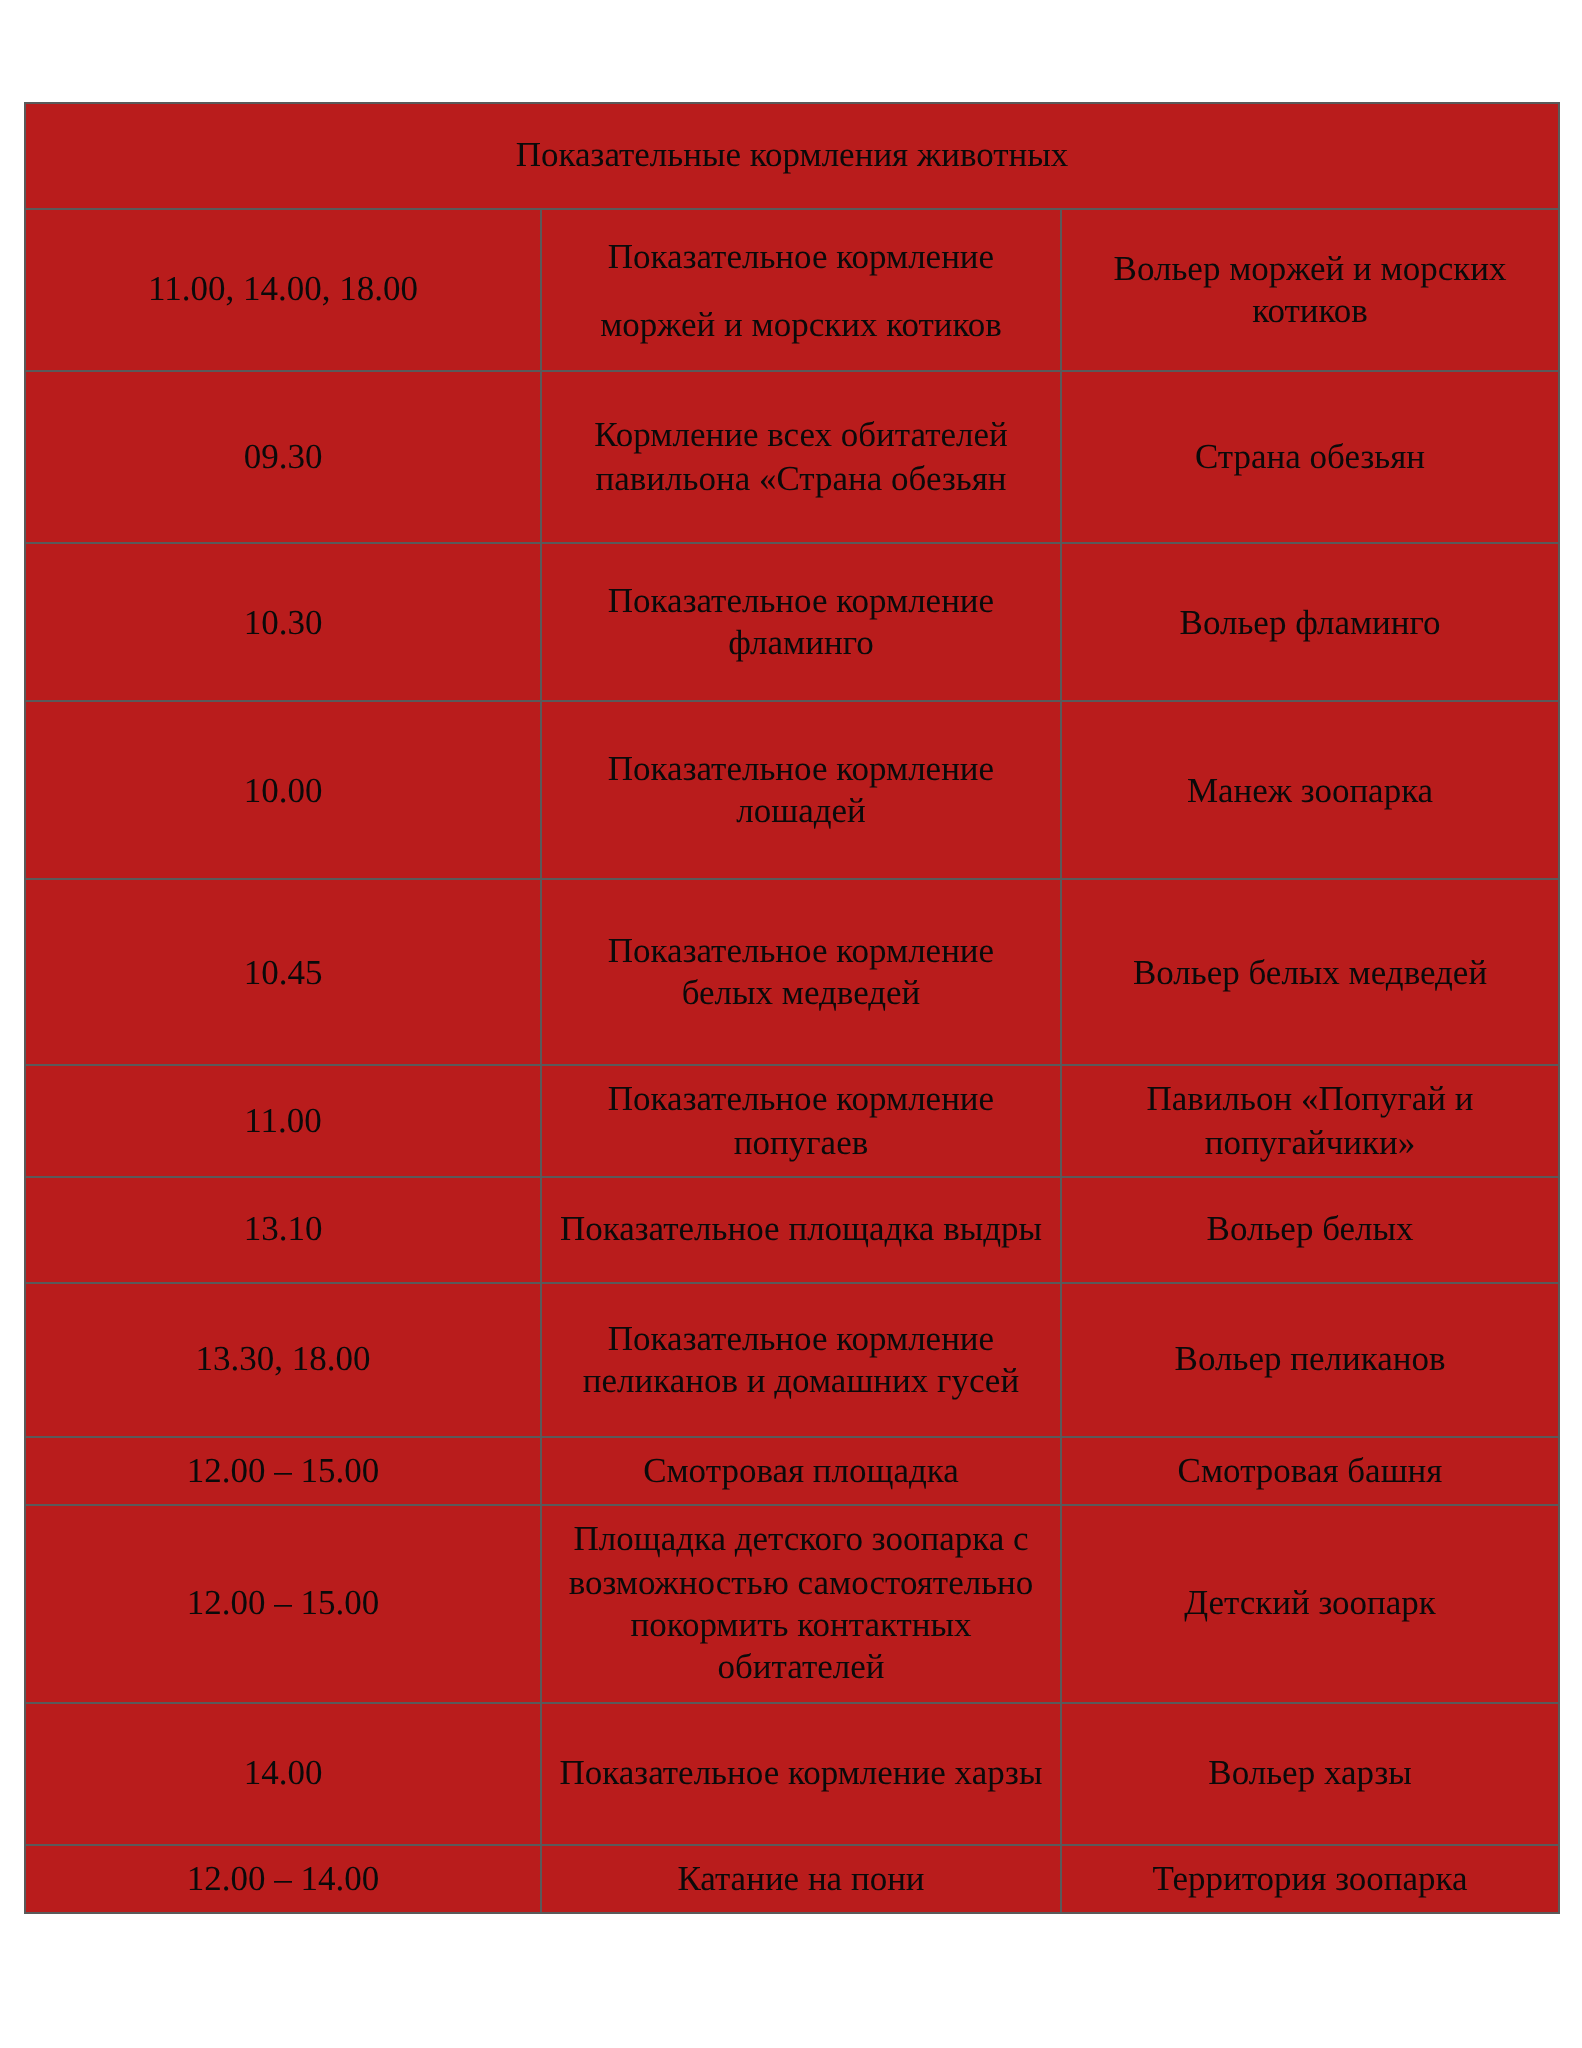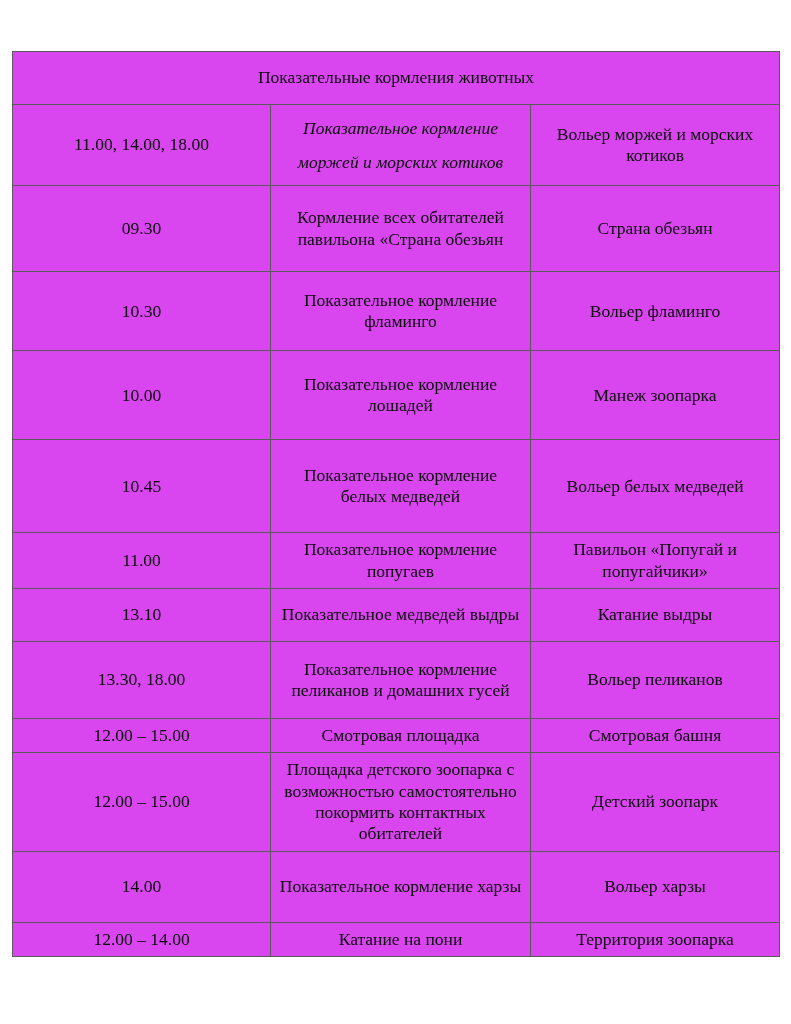--- a/index.html
+++ b/index.html
@@ -35,21 +35,21 @@
   }
 
   table.schedule td {
     border: 1px solid #5a5a5a;
     padding: 0;
     vertical-align: middle;
     text-align: center;
     font-size: 17.5px;
     line-height: 1.22;
     color: #0a0a0a;
-    background: #d946ef;
+    background: #b91c1c;
   }
 
   
   col.c-time  { width: 258px; }
   col.c-event { width: 260px; }
   col.c-place { width: 249px; }
 
   
   td.title-cell {
     height: 52px;
@@ -61,21 +61,21 @@
   .cellpad {
     padding: 6px 8px;
     display: block;
   }
 
   
   td.v-top    { vertical-align: top; margin-left: 36px; }
   td.v-middle { vertical-align: middle; }
 
   
-  td.loose .cellpad { line-height: 1.95; font-style: italic; }
+  td.loose .cellpad { line-height: 1.95; }
 
   
   .h-72  { height: 72px; }
   .h-85  { height: 85px; }
   .h-70  { height: 70px; }
   .h-88  { height: 88px; }
   .h-92  { height: 92px; }
   .h-52  { height: 52px; }
   .h-78  { height: 78px; }
   .h-30  { height: 30px; }
@@ -171,24 +171,24 @@
         <td class="h-52 v-middle">
           <span class="cellpad">Павильон «Попугай и попугайчики»</span>
         </td>
       </tr>
 
       <tr>
         <td class="h-52 v-middle">
           <span class="cellpad">13.10</span>
         </td>
         <td class="h-52 v-middle">
-          <span class="cellpad">Показательное медведей выдры</span>
-        </td>
-        <td class="h-52 v-middle">
-          <span class="cellpad">Катание выдры</span>
+          <span class="cellpad">Показательное площадка выдры</span>
+        </td>
+        <td class="h-52 v-middle">
+          <span class="cellpad">Вольер белых</span>
         </td>
       </tr>
 
 
       <tr>
         <td class="h-76 v-middle">
           <span class="cellpad">13.30, 18.00</span>
         </td>
         <td class="h-76 v-middle">
           <span class="cellpad">Показательное кормление пеликанов и домашних гусей</span>

